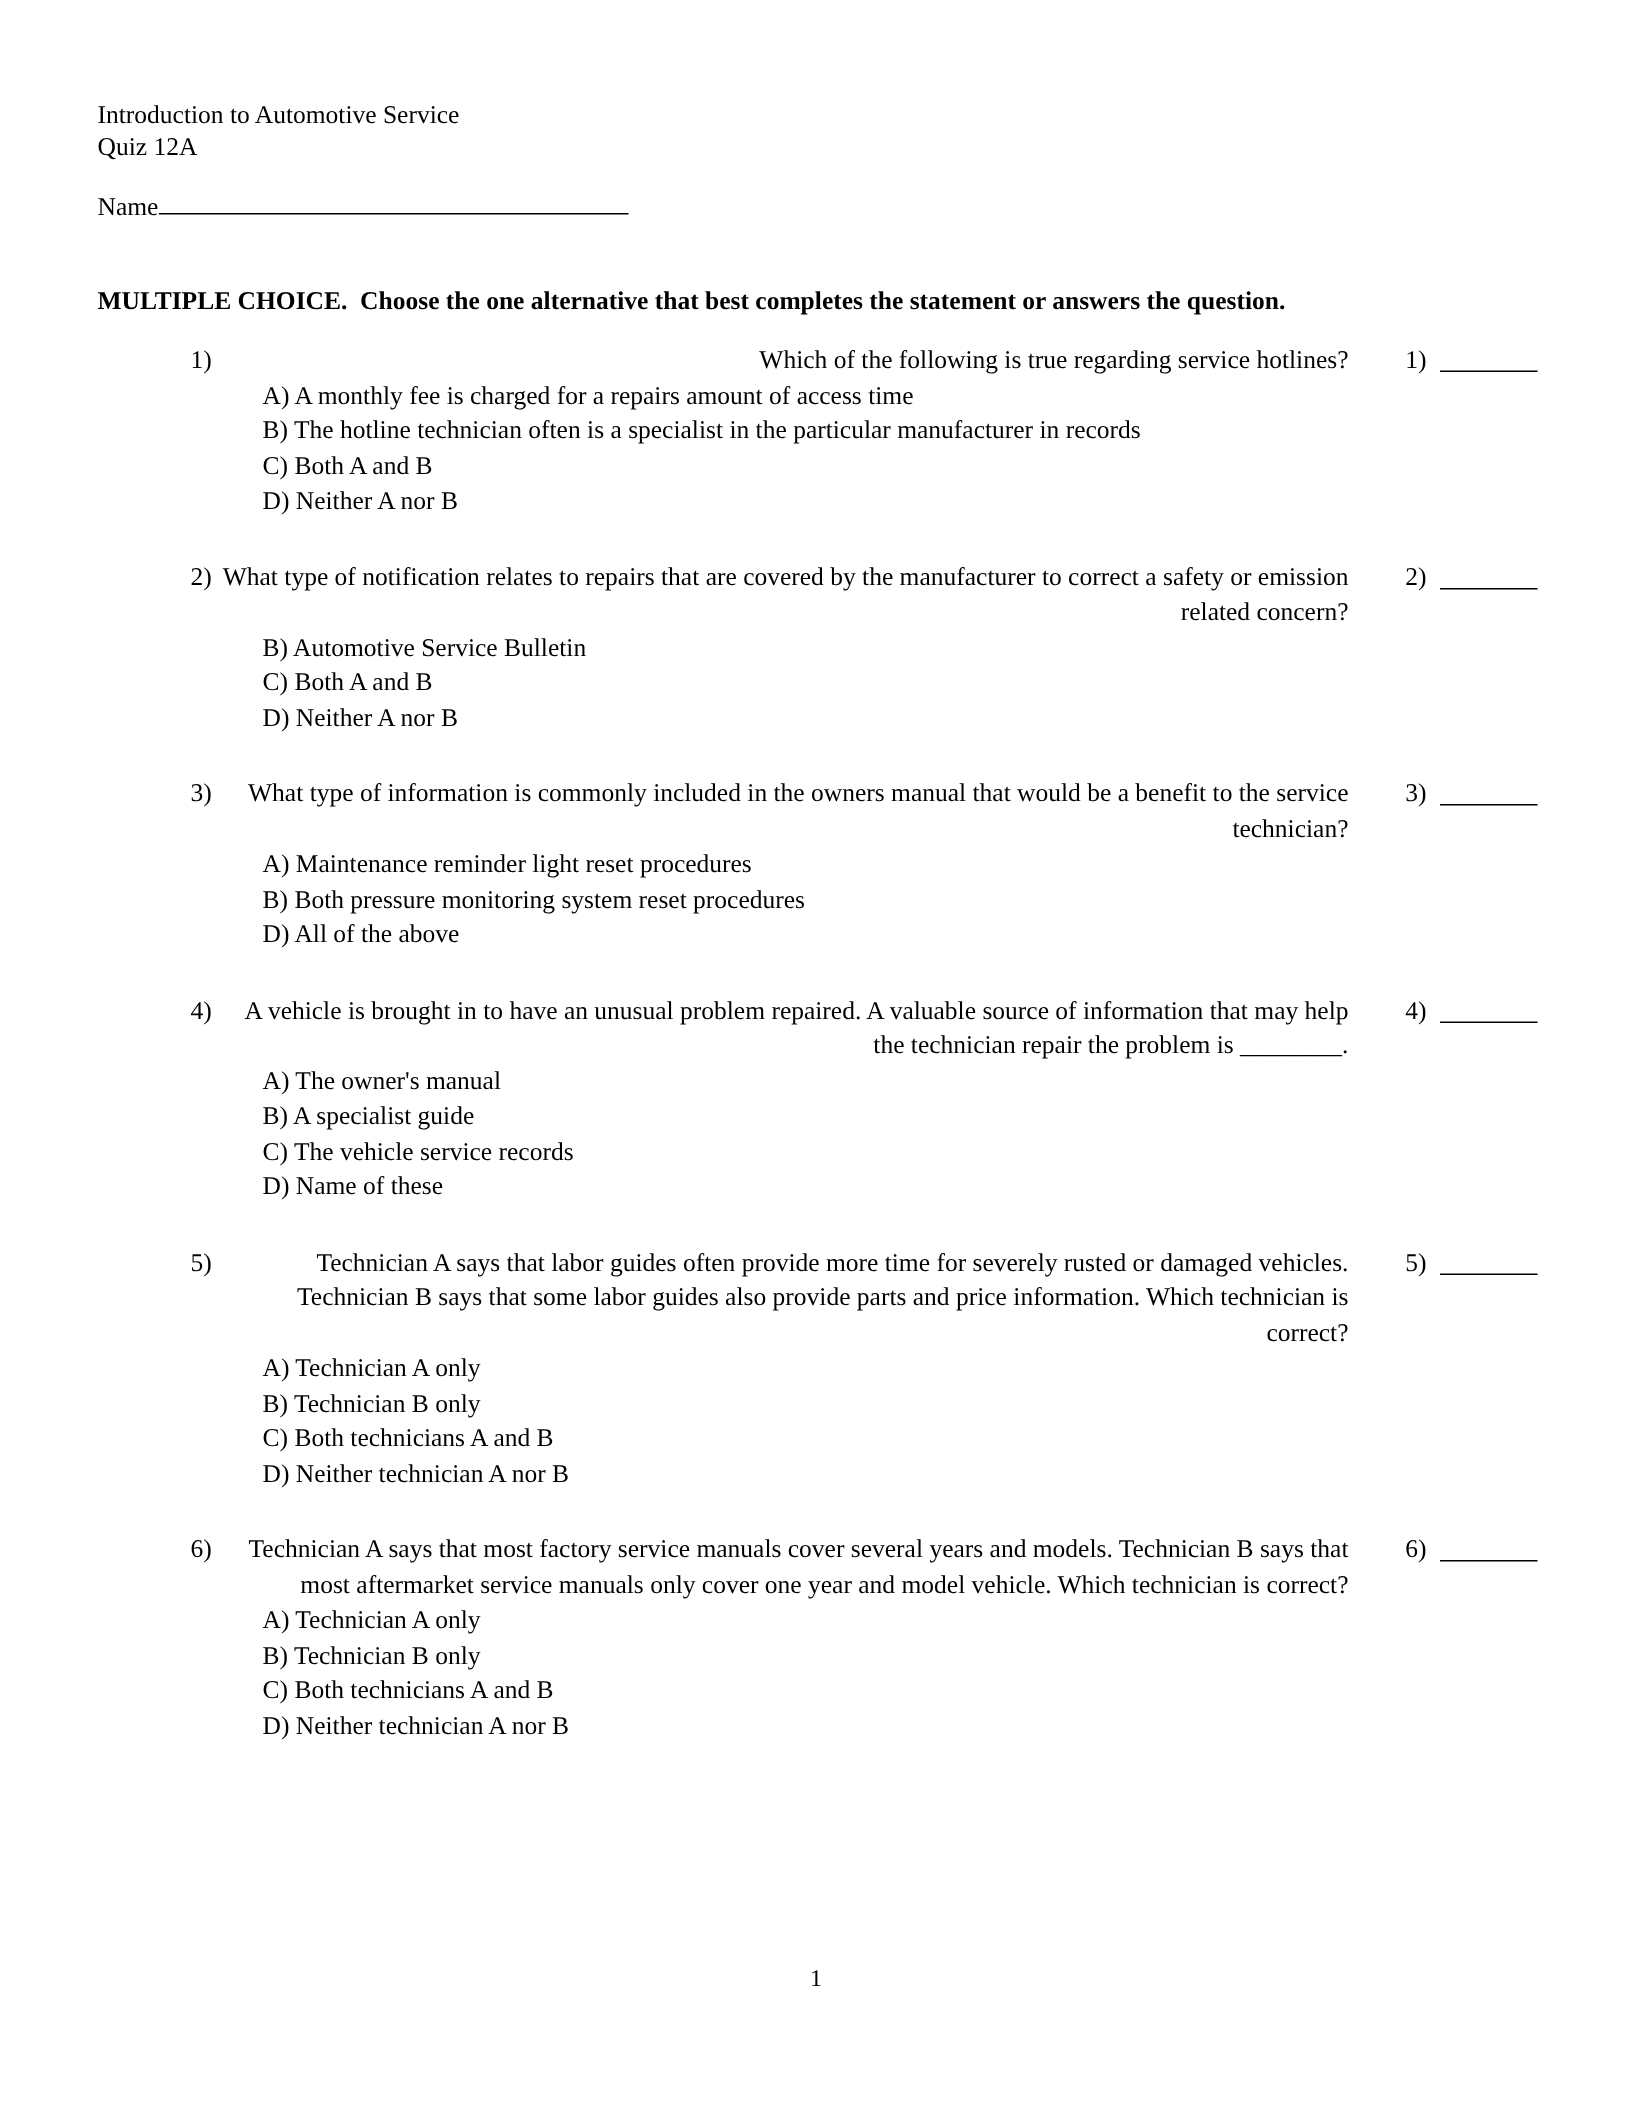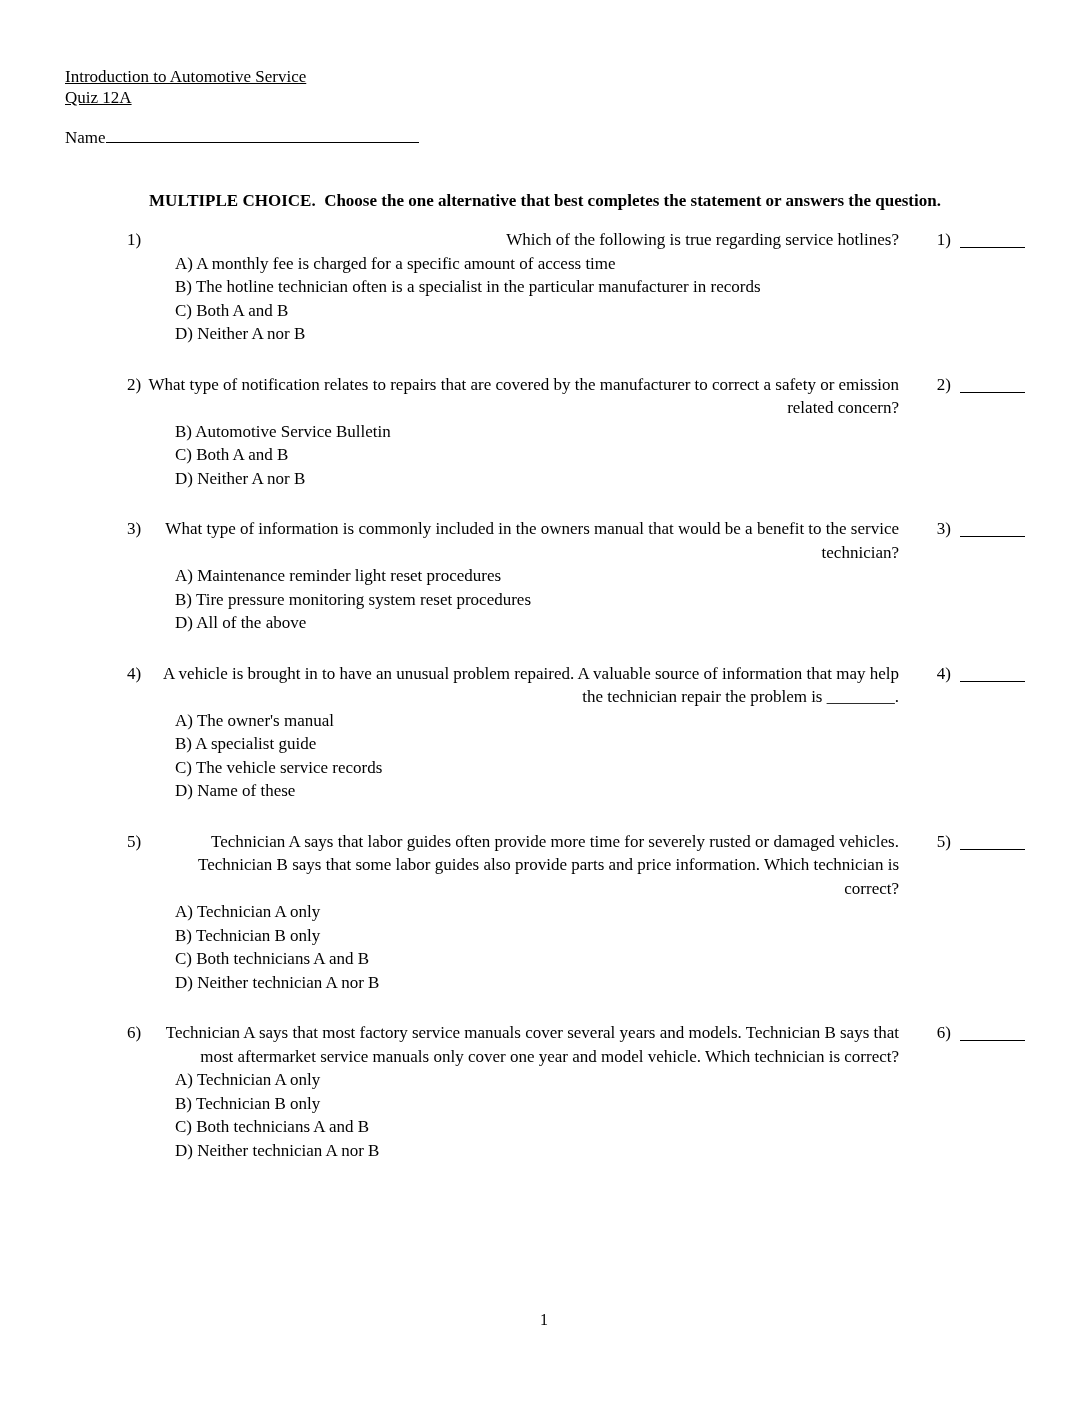--- a/index.html
+++ b/index.html
@@ -7,35 +7,34 @@
   body {
     width: 1088px;
     height: 1408px;
     position: relative;
     font-family: "Liberation Serif", "DejaVu Serif", serif;
     font-size: 17px;
     color: #000000;
     padding: 66px 63px 0 65px;
     overflow: hidden;
   }
-  .header-line { line-height: 21px; text-decoration: underline; }
+  .header-line { line-height: 21px; }
   .name-row { margin-top: 17px; line-height: 21px; }
   .name-line {
     display: inline-block;
     width: 313px;
     height: 18px;
     border-bottom: 1px solid #000;
     vertical-align: baseline;
   }
   .instructions {
     margin-top: 42px;
     font-weight: bold;
     line-height: 22px;
     white-space: pre-wrap;
-    text-align: center;
   }
   .questions { margin-top: 16px; }
   .question {
     display: flex;
     align-items: flex-start;
     margin-bottom: 27px;
     line-height: 23.5px;
   }
   .q-main { margin-left: 62px; width: 772px; }
   .q-text { display: flex; }
@@ -76,21 +75,21 @@
 <div class="instructions">MULTIPLE CHOICE.  Choose the one alternative that best completes the statement or answers the question.</div>
 
 <div class="questions">
 
   <div class="question">
     <div class="q-main">
       <div class="q-text">
         <span class="q-num">1)</span>
         <span class="q-stem">Which of the following is true regarding service hotlines?</span>
       </div>
-      <div class="option">A) A monthly fee is charged for a specific amount of access time</div>
+      <div class="option">A) A monthly fee is charged for a repairs amount of access time</div>
       <div class="option">B) The hotline technician often is a specialist in the particular manufacturer in records</div>
       <div class="option">C) Both A and B</div>
       <div class="option">D) Neither A nor B</div>
     </div>
     <div class="q-answer">
       <span class="ans-num">1)</span>
       <span class="blank"></span>
     </div>
   </div>
 
@@ -110,21 +109,21 @@
     </div>
   </div>
 
   <div class="question">
     <div class="q-main">
       <div class="q-text">
         <span class="q-num">3)</span>
         <span class="q-stem">What type of information is commonly included in the owners manual that would be a benefit to the service technician?</span>
       </div>
       <div class="option">A) Maintenance reminder light reset procedures</div>
-      <div class="option">B) Tire pressure monitoring system reset procedures</div>
+      <div class="option">B) Both pressure monitoring system reset procedures</div>
       <div class="option">D) All of the above</div>
     </div>
     <div class="q-answer">
       <span class="ans-num">3)</span>
       <span class="blank"></span>
     </div>
   </div>
 
   <div class="question">
     <div class="q-main">

